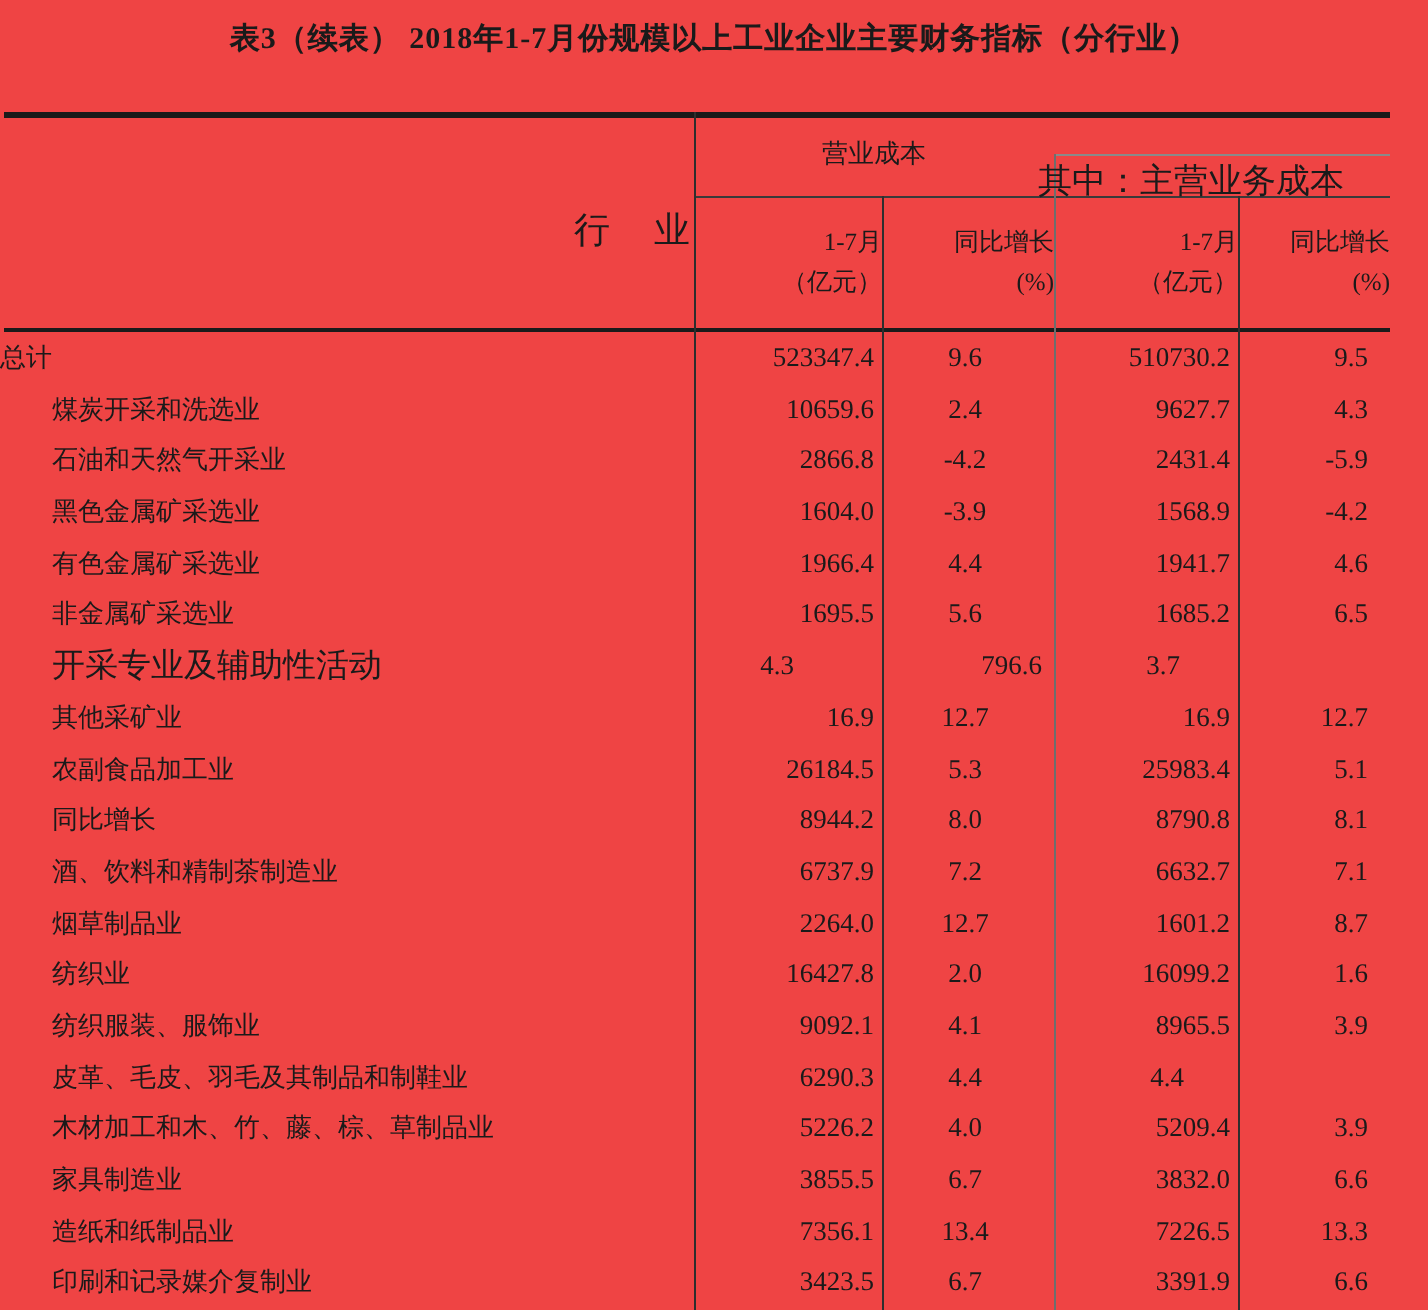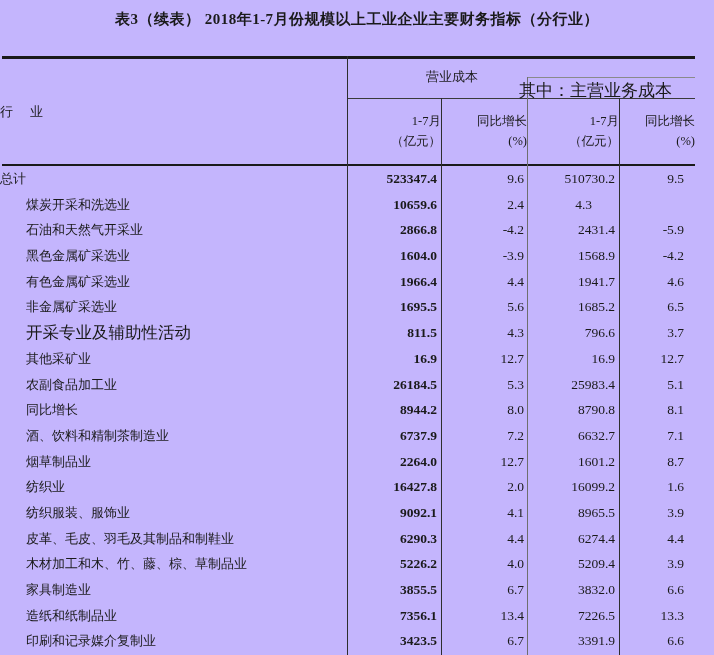--- a/index.html
+++ b/index.html
@@ -1,39 +1,39 @@
 <!DOCTYPE html>
 <html><head>
 <meta charset="utf-8">
 <style>
   html,body{margin:0;padding:0;background:#ffffff;}
-  #page{position:relative;width:714px;height:655px;background:#c4b5fd;overflow:hidden;
+  #page{position:relative;width:714px;height:655px;background:#ef4444;overflow:hidden;
         font-family:"Liberation Serif","DejaVu Serif",serif;color:#1a1a1a;}
   .title{position:absolute;top:10px;left:0;width:714px;text-align:center;
          font-size:15px;font-weight:bold;letter-spacing:0.5px;}
   .hline{position:absolute;background:#1a1a1a;}
   .vline{position:absolute;background:#2e2e2e;width:1px;}
   .grayline{position:absolute;background:#8a8a8a;}
-  .hdr-industry{position:absolute;left:0;top:103px;width:347px;text-align:left;
-                font-size:13px;letter-spacing:2px;}
-  .hdr-group1{position:absolute;left:347px;top:68px;width:180px;text-align:center;font-size:13px;padding-left:15px;}
+  .hdr-industry{position:absolute;left:0;top:103px;width:347px;text-align:right;
+                font-size:18px;letter-spacing:2px;}
+  .hdr-group1{position:absolute;left:347px;top:68px;width:180px;text-align:center;font-size:13px;}
   .hdr-group2{position:absolute;left:512px;top:79px;width:167px;text-align:center;font-size:17px;}
   .subhdr{position:absolute;top:111px;text-align:right;font-size:12.5px;line-height:20px;}
   .sub-a{left:347px;width:94px;}
   .sub-b{left:441px;width:86px;}
   .sub-c{left:527px;width:92px;}
   .sub-d{left:619px;width:76px;}
   #rows{position:absolute;left:0;top:166px;width:714px;}
   .row{display:flex;height:25.7px;line-height:25.7px;font-size:13px;}
   .c-name{width:347px;padding-left:0;box-sizing:border-box;white-space:nowrap;overflow:hidden;}
   .row.indent .c-name{padding-left:26px;}
   .row.large .c-name{font-size:16.5px;}
   .c-num{text-align:right;box-sizing:border-box;font-size:13.5px;white-space:nowrap;}
-  .c-v1{width:94px;padding-right:4px;font-weight:bold;}
-  .c-v2{width:86px;padding-right:3px;}
+  .c-v1{width:94px;padding-right:4px;}
+  .c-v2{width:86px;padding-right:3px;text-align:center;}
   .c-v3{width:92px;padding-right:4px;}
   .c-v4{width:76px;padding-right:11px;}
 </style>
 </head>
 <body>
 
 <div id="page">
 
   <div class="title">表3（续表）  2018年1-7月份规模以上工业企业主要财务指标（分行业）</div>
 
@@ -73,20 +73,21 @@
         <div class="c-name">总计</div>
         <div class="c-num c-v1">523347.4</div>
         <div class="c-num c-v2">9.6</div>
         <div class="c-num c-v3">510730.2</div>
         <div class="c-num c-v4">9.5</div>
       </div>
       <div class="row indent">
         <div class="c-name">煤炭开采和洗选业</div>
         <div class="c-num c-v1">10659.6</div>
         <div class="c-num c-v2">2.4</div>
+        <div class="c-num c-v3">9627.7</div>
         <div class="c-num c-v4">4.3</div>
       </div>
       <div class="row indent">
         <div class="c-name">石油和天然气开采业</div>
         <div class="c-num c-v1">2866.8</div>
         <div class="c-num c-v2">-4.2</div>
         <div class="c-num c-v3">2431.4</div>
         <div class="c-num c-v4">-5.9</div>
       </div>
       <div class="row indent">
@@ -105,21 +106,20 @@
       </div>
       <div class="row indent">
         <div class="c-name">非金属矿采选业</div>
         <div class="c-num c-v1">1695.5</div>
         <div class="c-num c-v2">5.6</div>
         <div class="c-num c-v3">1685.2</div>
         <div class="c-num c-v4">6.5</div>
       </div>
       <div class="row indent large">
         <div class="c-name">开采专业及辅助性活动</div>
-        <div class="c-num c-v1">811.5</div>
         <div class="c-num c-v2">4.3</div>
         <div class="c-num c-v3">796.6</div>
         <div class="c-num c-v4">3.7</div>
       </div>
       <div class="row indent">
         <div class="c-name">其他采矿业</div>
         <div class="c-num c-v1">16.9</div>
         <div class="c-num c-v2">12.7</div>
         <div class="c-num c-v3">16.9</div>
         <div class="c-num c-v4">12.7</div>
@@ -163,21 +163,20 @@
         <div class="c-name">纺织服装、服饰业</div>
         <div class="c-num c-v1">9092.1</div>
         <div class="c-num c-v2">4.1</div>
         <div class="c-num c-v3">8965.5</div>
         <div class="c-num c-v4">3.9</div>
       </div>
       <div class="row indent">
         <div class="c-name">皮革、毛皮、羽毛及其制品和制鞋业</div>
         <div class="c-num c-v1">6290.3</div>
         <div class="c-num c-v2">4.4</div>
-        <div class="c-num c-v3">6274.4</div>
         <div class="c-num c-v4">4.4</div>
       </div>
       <div class="row indent">
         <div class="c-name">木材加工和木、竹、藤、棕、草制品业</div>
         <div class="c-num c-v1">5226.2</div>
         <div class="c-num c-v2">4.0</div>
         <div class="c-num c-v3">5209.4</div>
         <div class="c-num c-v4">3.9</div>
       </div>
       <div class="row indent">

